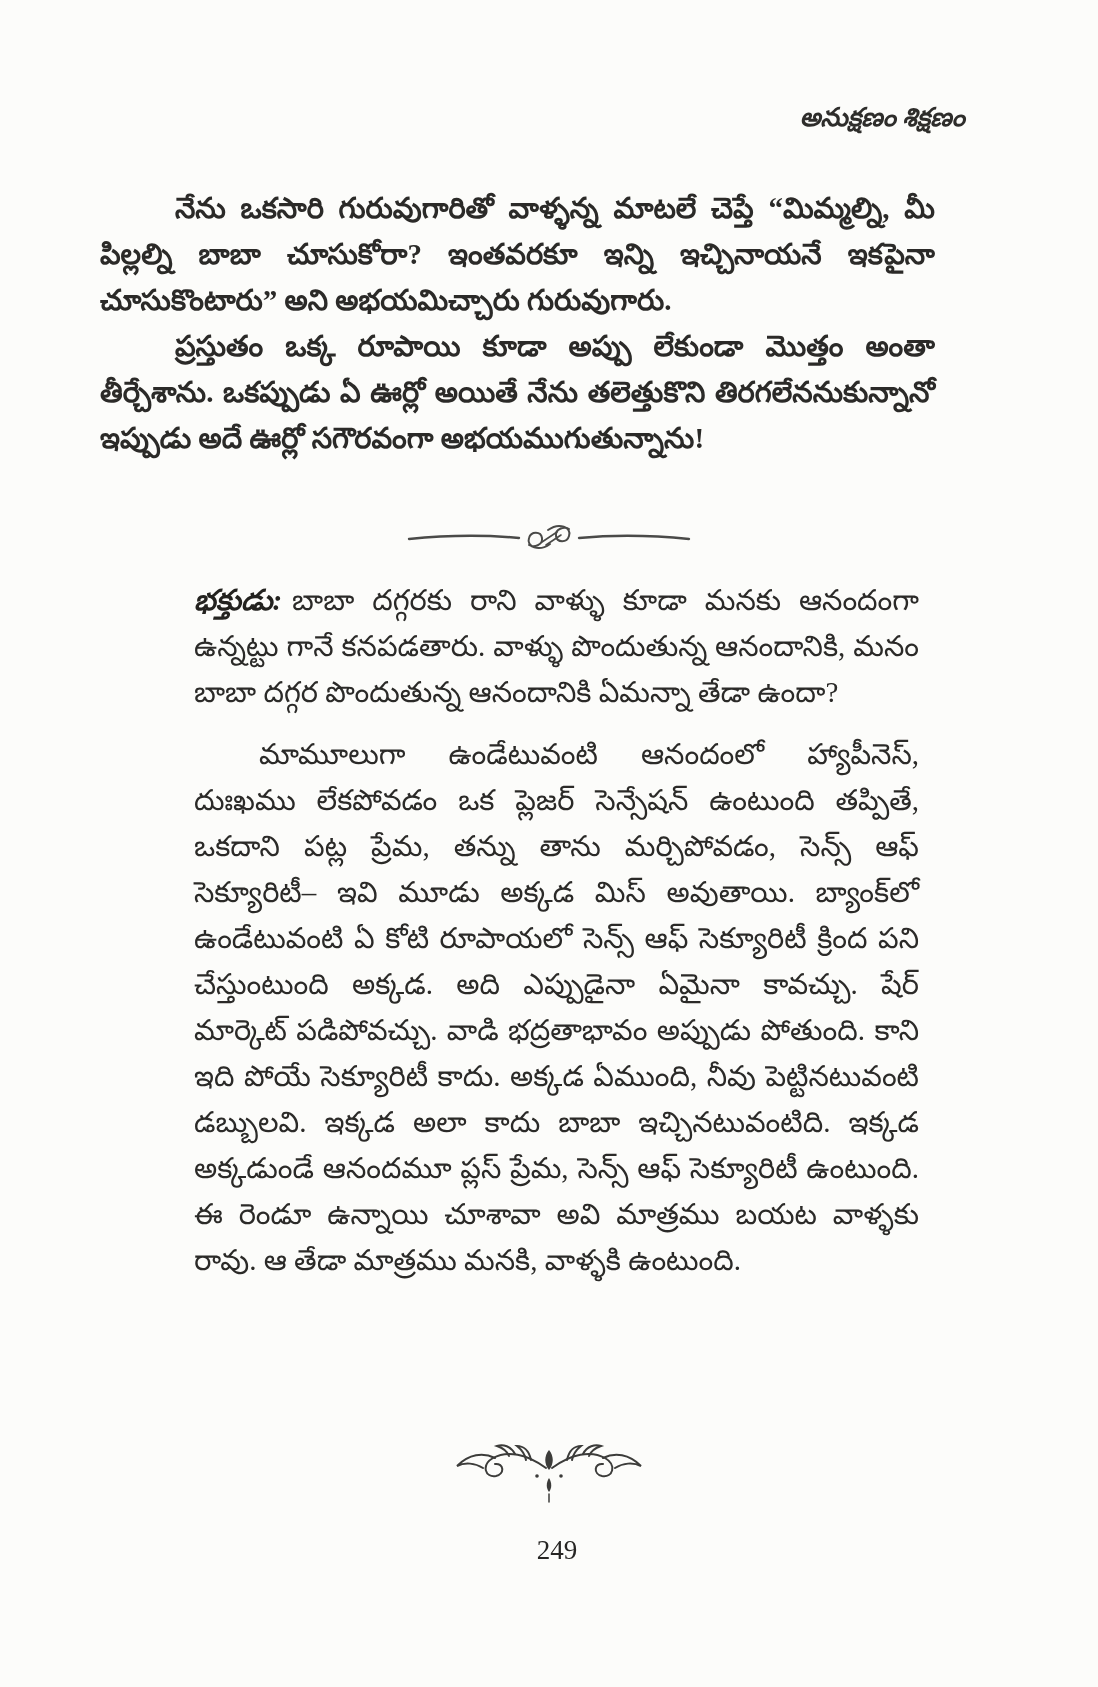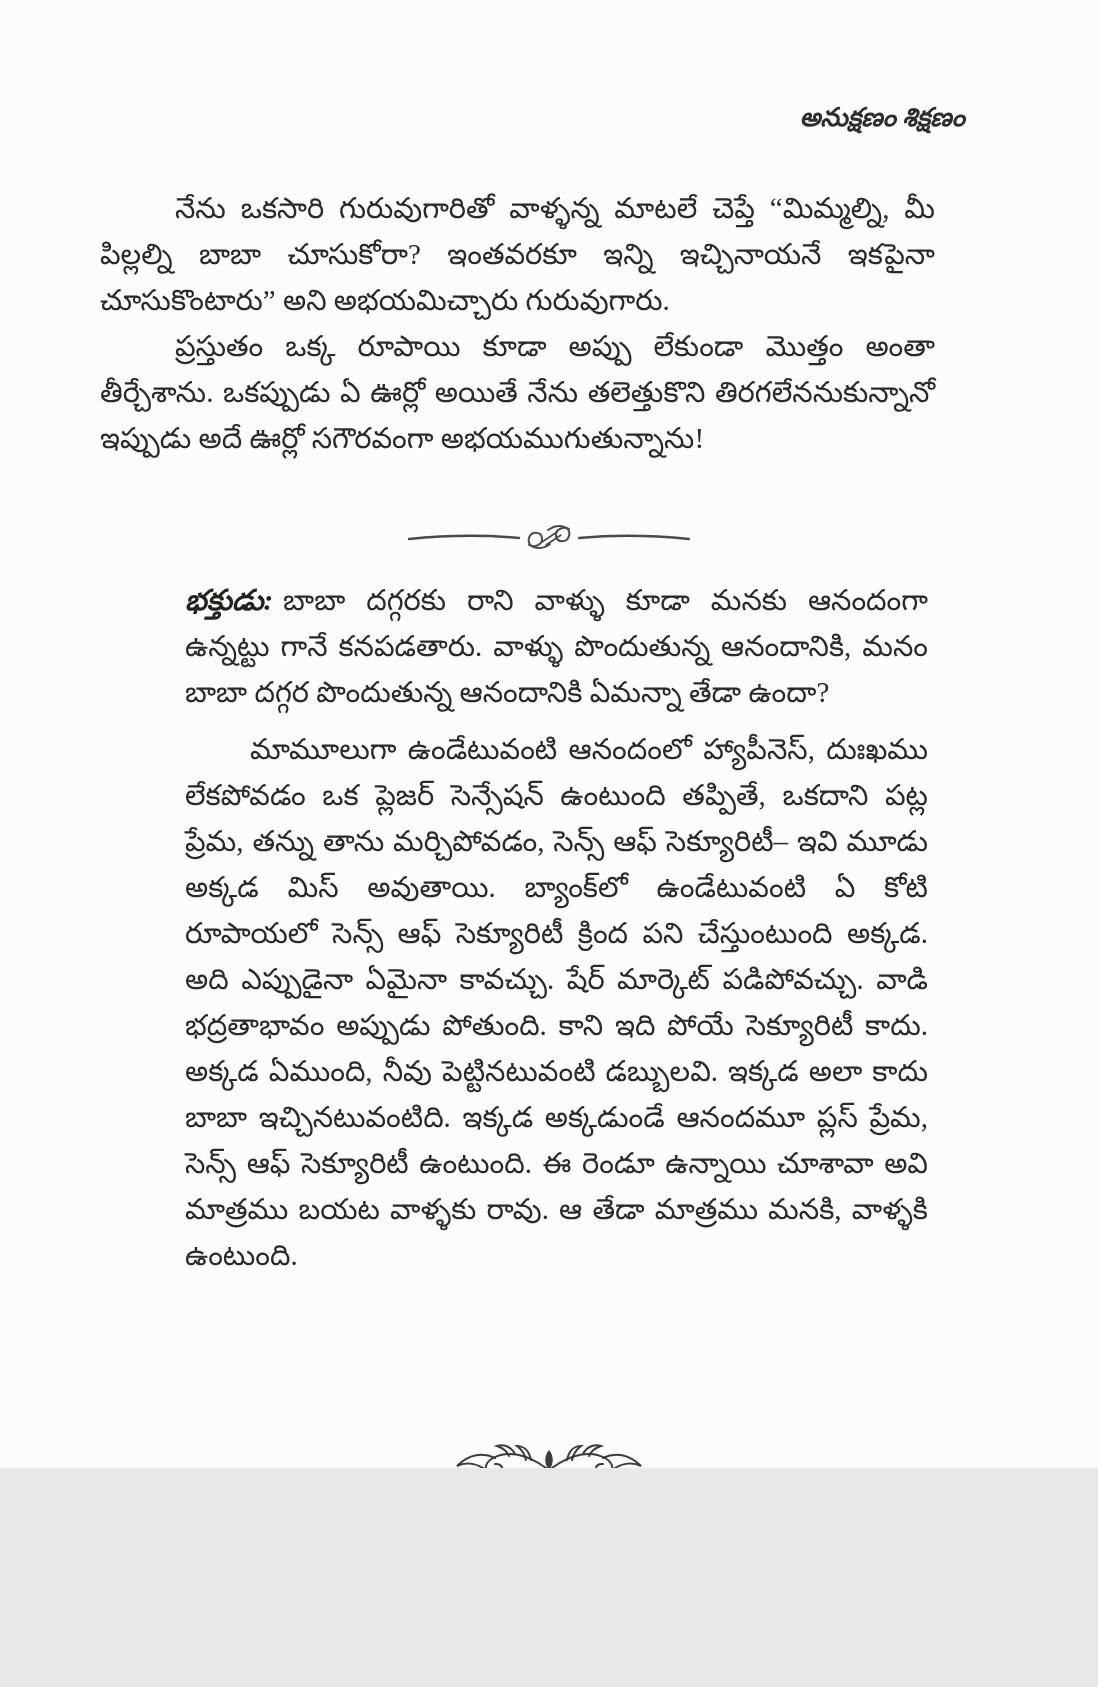--- a/index.html
+++ b/index.html
@@ -1,19 +1,19 @@
 <!DOCTYPE html>
 <html lang="te"><head>
 <meta charset="utf-8">
 <style>
   html, body { margin: 0; padding: 0; background: #e8e8e6; }
   .page {
     position: relative;
     width: 1098px;
-    height: 1468px;
+    height: 1687px;
     margin: 0 auto;
     background: #fcfcfa;
     overflow: hidden;
     font-family: "Liberation Serif", "DejaVu Serif", serif;
     color: #2b2a28;
     box-sizing: border-box;
     padding-top: 100px;
   }
   .running-title {
     text-align: right;
@@ -24,33 +24,33 @@
     font-weight: 600;
     color: #2e2d2b;
   }
   .narrative {
     margin-top: 49px;
     padding: 0 163px 0 100px;
     font-size: 29px;
     line-height: 46px;
     text-align: justify;
   }
-  .narrative p { margin: 0; text-indent: 75px; }
+  .narrative p { margin: 0; text-indent: 75px; font-weight: bold; }
   .divider-wrap {
     margin-top: 58px;
     text-align: center;
   }
   .dialogue {
     margin-top: 22px;
     padding: 0 163px 0 178px;
     font-size: 29px;
     line-height: 46px;
     text-align: justify;
   }
-  .dialogue p { margin: 7px; }
+  .dialogue p { margin: 16px; }
   .dialogue p.gap-after { margin-bottom: 11px; }
   .speaker {
     font-weight: bold;
     font-style: italic;
     margin-right: 10px;
     color: #23221f;
   }
   .dialogue p.indented { text-indent: 65px; }
   .flourish-wrap {
     position: absolute;

